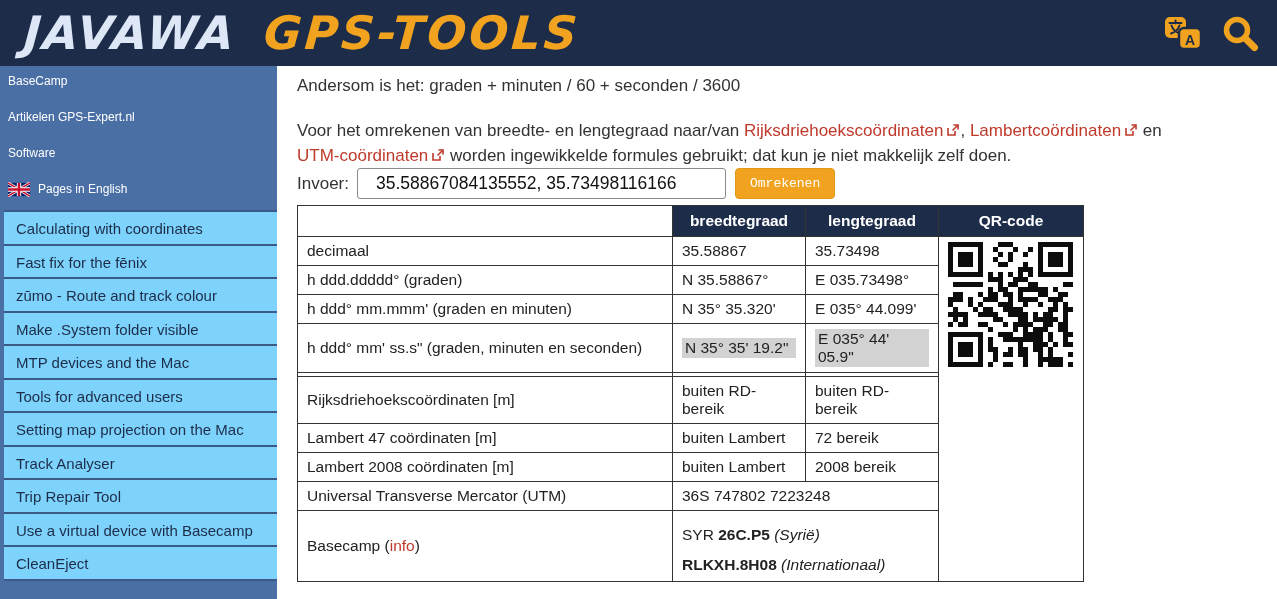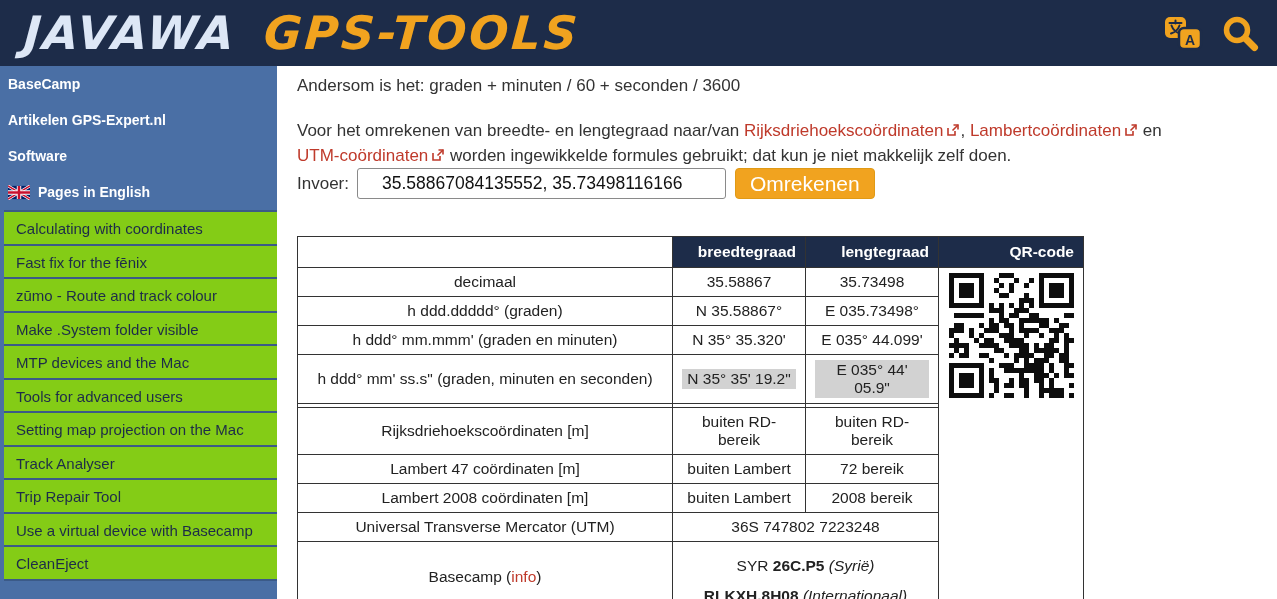--- a/index.html
+++ b/index.html
@@ -15,49 +15,49 @@
   .logo2 { font-family:"DejaVu Sans", sans-serif; font-weight:bold; font-style:italic;
     font-size:46px; letter-spacing:3px; color:#f1a31f; margin-left:28px;
     transform:skewX(-4deg); white-space:nowrap; }
   .topbar-icons { position:absolute; right:18px; top:0; height:66px;
     display:flex; align-items:center; gap:18px; }
   .icon-btn { cursor:pointer; display:flex; align-items:center; }
 
   
   .sidebar { position:absolute; left:0; top:66px; width:277px; height:533px;
     background:#4a6fa5; }
-  .side-top-item { color:#fff; font-weight:bold; font-size:14px;
-    padding:8px 8px; height:36px; display:flex; align-items:center; gap:8px; cursor:pointer; }
+  .side-top-item { color:#fff; font-weight:normal; font-size:12px;
+    padding:8px 8px; height:36px; display:flex; gap:8px; cursor:pointer; }
   .eng-list { margin-left:4px; border-top:2px solid #3b5a88; }
-  .eng-item { background:#84cc16; color:#1d2c49; font-size:15px;
+  .eng-item { background:#7dd3fc; color:#1d2c49; font-size:15px;
     padding:8px 12px; border-bottom:2px solid #3b5a88; height:33.5px; cursor:pointer; }
 
   
   .main { position:absolute; left:277px; top:66px; width:1000px; height:582px;
     background:#fff; padding:10px 0 0 20px; color:#333; }
   .para1 { font-size:17px; margin-bottom:22px; }
   .para2 { font-size:17px; line-height:25px; max-width:900px; }
   a.redlink { color:#bf3a2b; text-decoration:none; cursor:pointer; }
   .extlink { margin:0 1px 0 4px; }
 
-  .invoer-row { display:flex; align-items:center; margin-bottom:37px; }
+  .invoer-row { display:flex; align-items:center; margin-bottom:6px; }
   .invoer-label { font-size:17px; margin-right:8px; }
-  .coord-input { width:369px; height:31px; font-size:17.5px; padding:2px 24px;
+  .coord-input { width:369px; height:31px; font-size:17.5px; padding:2px 18px;
     border:1px solid #8a8a8a; border-radius:3px; color:#111;
     font-family:"Liberation Sans", sans-serif; }
   .convert-btn { margin-left:9px; background:#f1a31f; color:#fff; border:1px solid #e09a16;
-    border-radius:4px; font-size:21px; height:31px; padding:0 14px; cursor:pointer;
-    font-family:Liberation Sans, sans-serif; }
+    border-radius:4px; font-size:13px; height:31px; padding:0 14px; cursor:pointer;
+    font-family:Liberation Mono, monospace; }
 
   
   table.results { border-collapse:collapse; font-size:15.5px; color:#222; }
-  table.results th { background:#1d2c49; color:#fff; font-weight:bold; text-align:right;
+  table.results th { background:#1d2c49; color:#fff; font-weight:bold; text-align:center;
     padding:6px 9px; border:1px solid #333; font-size:15.5px; }
   table.results th.empty { background:#fff; }
-  table.results td { border:1px solid #333; padding:5px 9px; background:#fff;text-align:center; }
+  table.results td { border:1px solid #333; padding:5px 9px; background:#fff; }
   tr.sep td { border-top:none; border-bottom:none; height:4px; padding:0; }
   .hl { display:block; background:#d2d2d2; padding:1px 3px; }
   td.qr-cell { vertical-align:top; padding:18px 8px 8px 6px; }
   .mapline { line-height:22px;margin-top:8px; }
   .b { font-weight:bold; } .i { font-style:italic; }
 </style>
 </head>
 <body>
 
 <div class="topbar">

